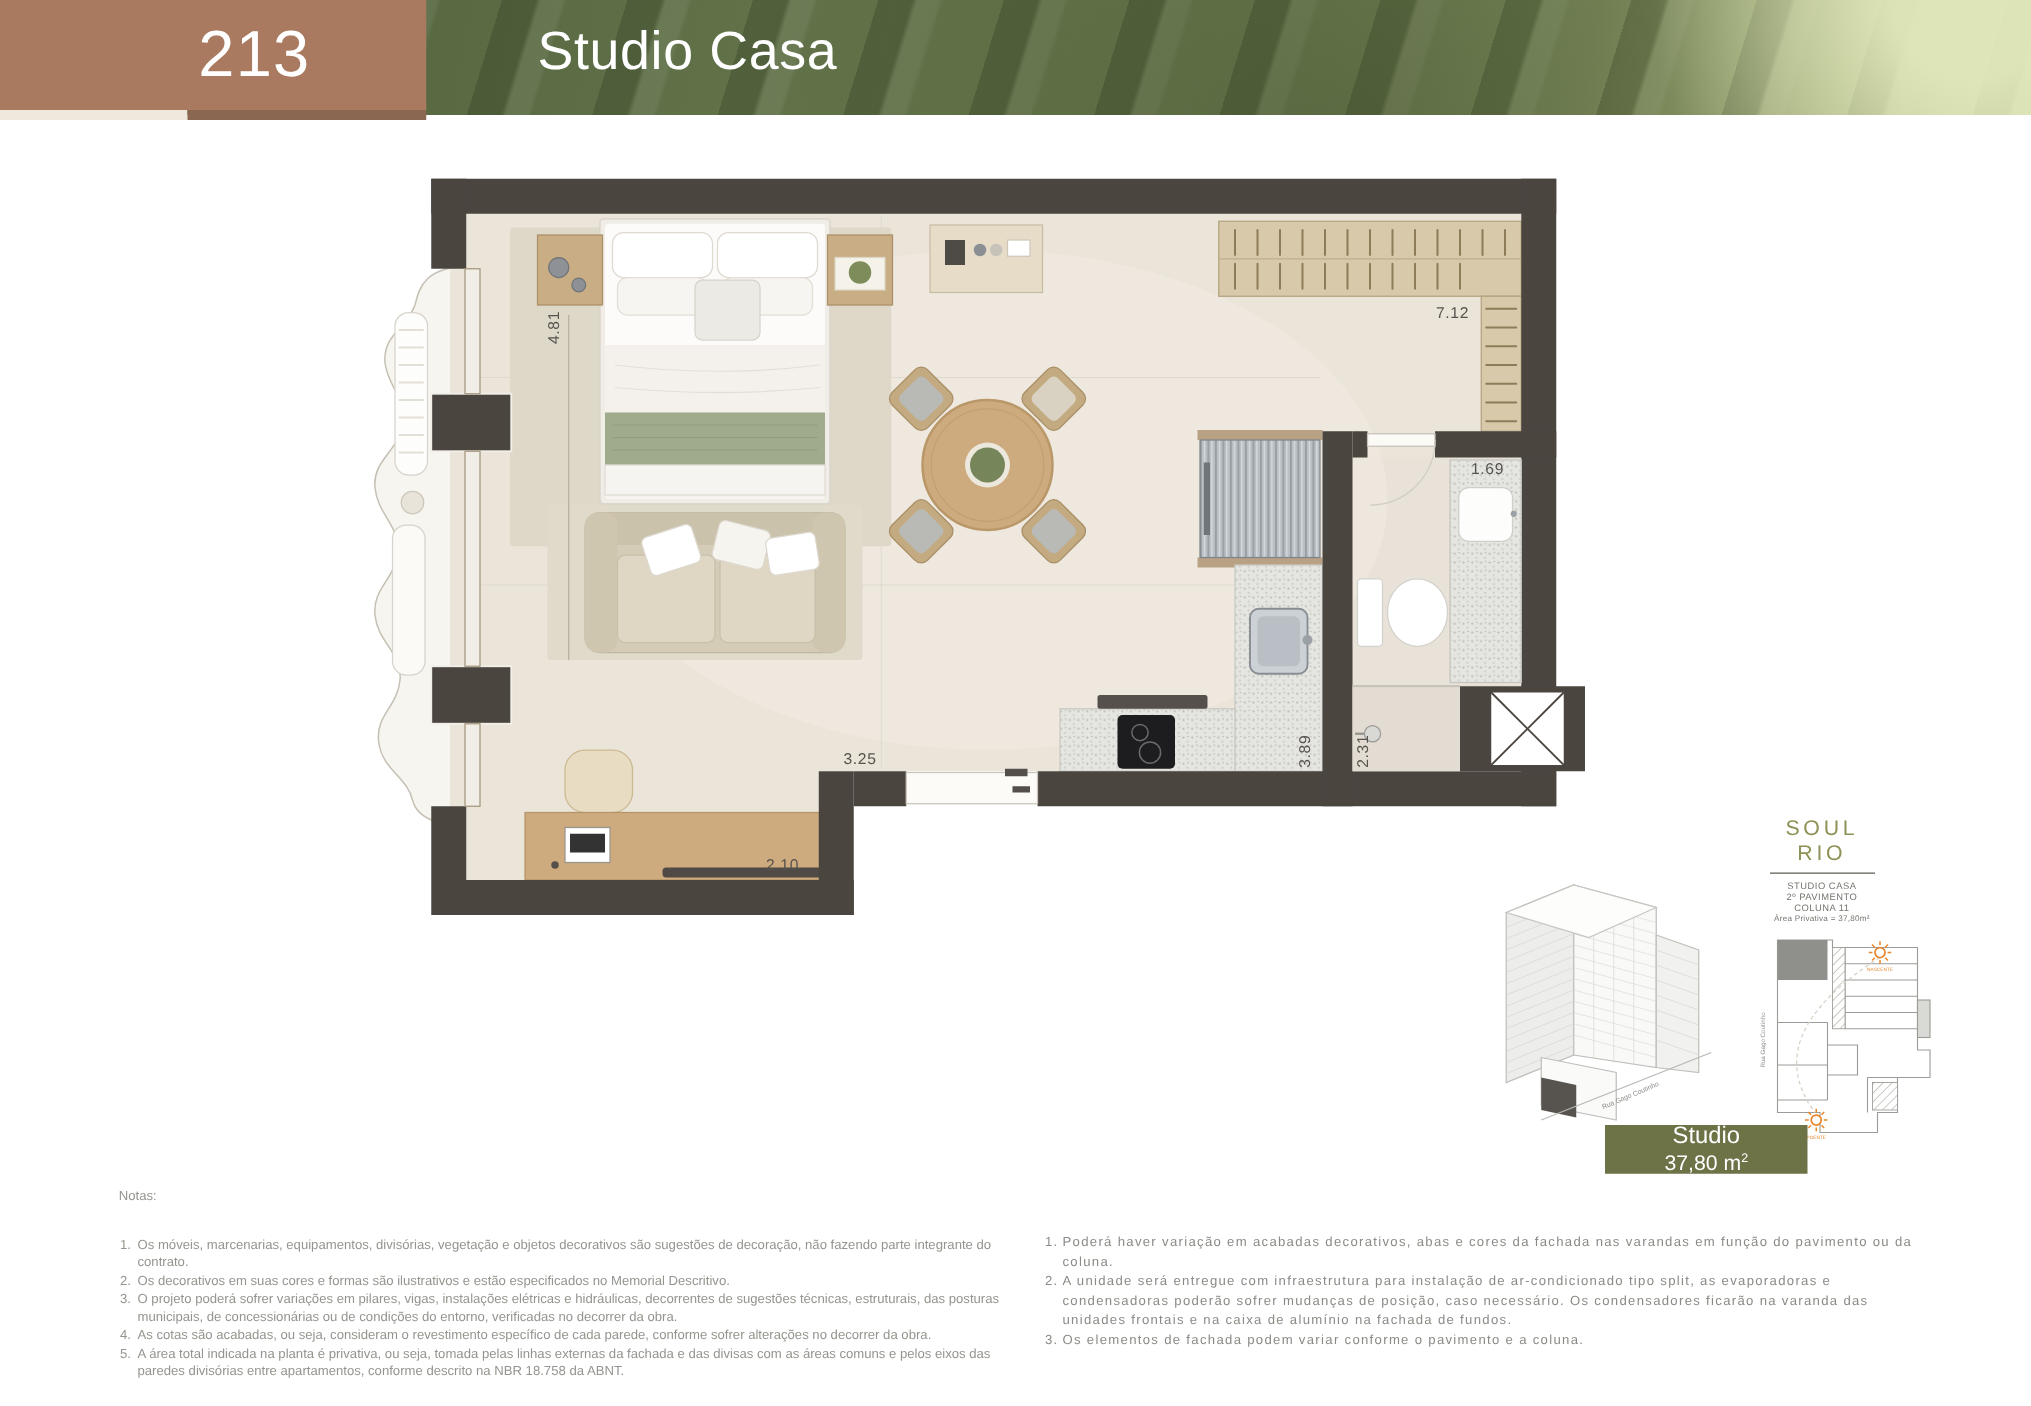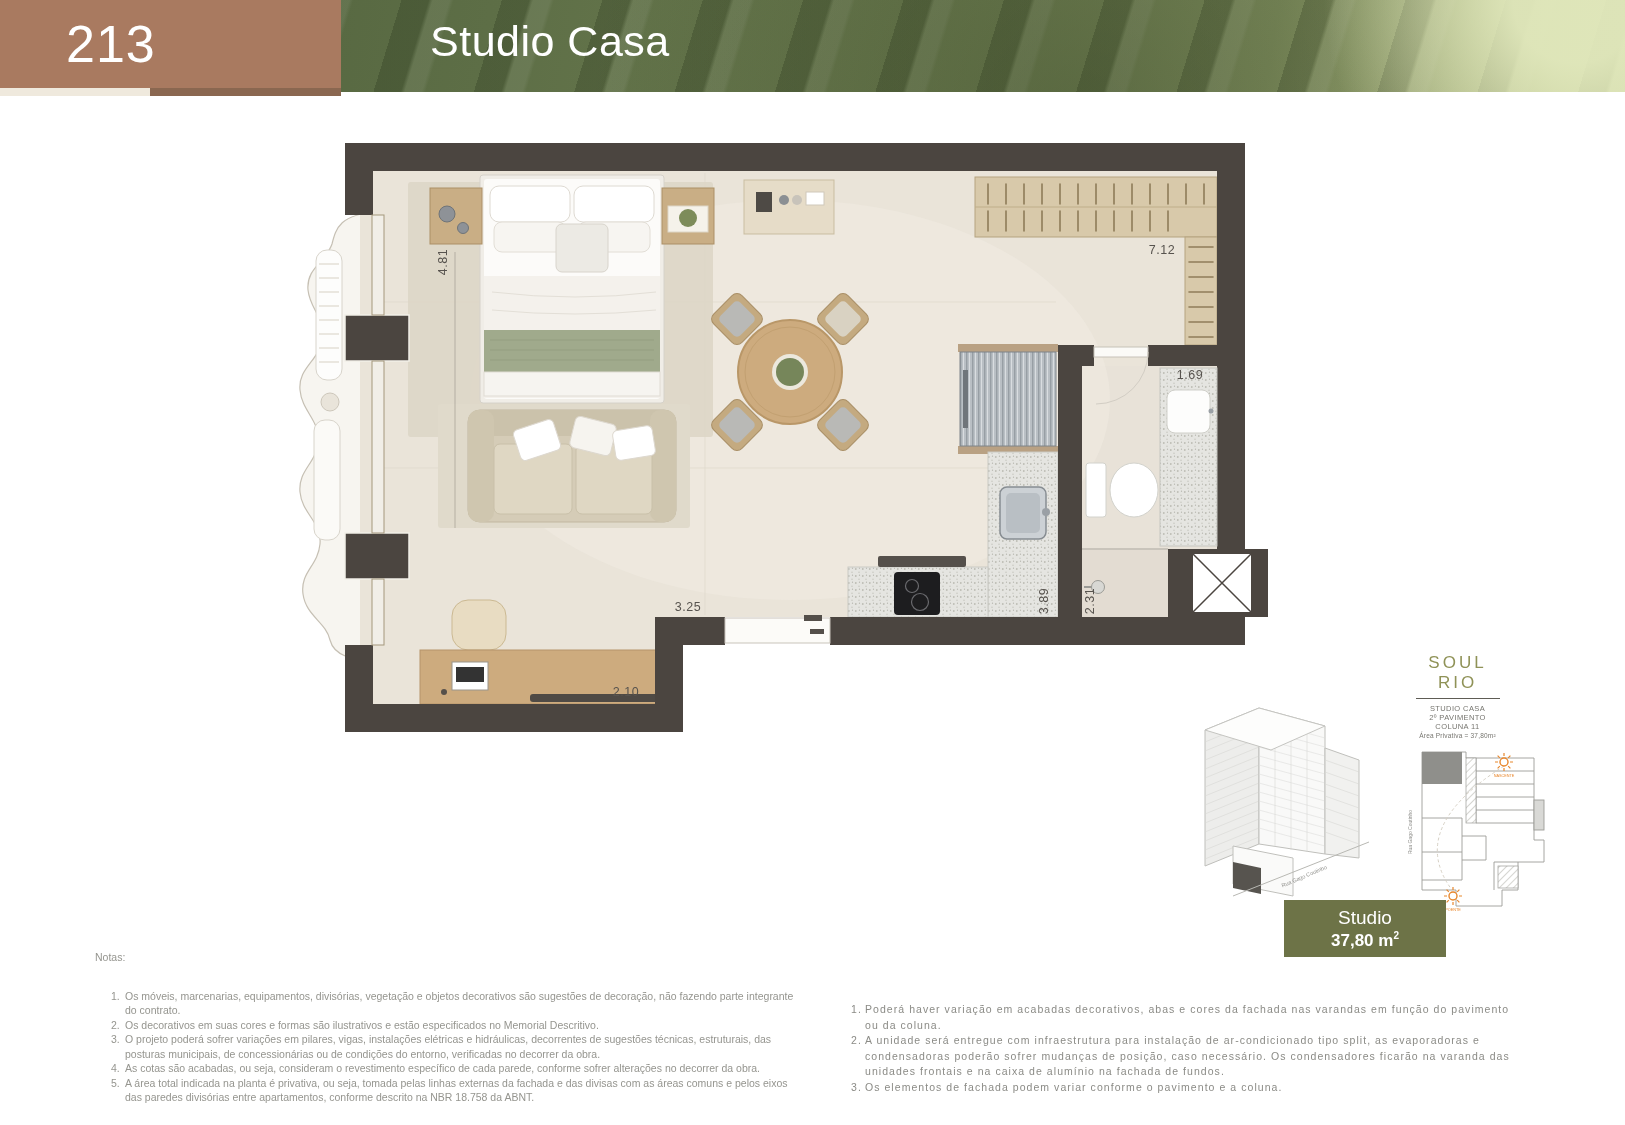--- a/index.html
+++ b/index.html
@@ -8,49 +8,49 @@
   .abs{position:absolute}
 
   
   .leaf-band{left:0;top:0;width:1625px;height:92px;
     background:
       radial-gradient(circle at 97% 0%, rgba(224,231,187,.95) 0 4%, rgba(224,231,187,0) 16%),
       radial-gradient(circle at 66% 130%, rgba(26,40,14,.30), transparent 45%),
       repeating-linear-gradient(107deg, rgba(16,26,8,.20) 0 26px, rgba(255,255,255,.07) 30px 46px, rgba(16,26,8,0) 50px 96px),
       linear-gradient(100deg,#4e5f3a 0%,#5d6e46 30%,#6c7c50 55%,#7f8e5e 78%,#a9b47e 92%,#ccd4a2 100%);}
   .unit-box{left:0;top:0;width:341px;height:88px;background:#a97a60;color:#fff;
-    display:flex;align-items:center;padding-left:66px;box-sizing:border-box;
+    display:flex;align-items:center;justify-content:center;padding-left:66px;box-sizing:border-box;
     font-size:52px;letter-spacing:1px;}
   .strip-light{left:0;top:88px;width:150px;height:8px;background:#efe9dd}
   .strip-dark{left:150px;top:88px;width:191px;height:8px;background:#8a6750}
   .page-title{left:430px;top:17px;color:#ffffff;font-size:43px;letter-spacing:.5px}
 
   
   svg.plan{left:0;top:0;width:1625px;height:1125px}
 
   
   .logo-block{left:1395px;top:653px;width:125px;text-align:center;color:#8f9257}
   .logo-word{font-size:17px;letter-spacing:3px;line-height:20px;font-weight:400}
   .logo-rule{border:0;border-top:1px solid #5e5c55;width:84px;margin:5px auto 5px auto}
   .logo-caption{color:#76756f;font-size:7.5px;line-height:9px;letter-spacing:.4px}
   .logo-caption-small{color:#76756f;font-size:6.5px;line-height:9px;letter-spacing:.2px}
 
   
-  .badge{left:1284px;top:900px;width:162px;height:57px;background:#6d7347;color:#fff;
+  .badge{left:1284px;top:900px;width:162px;height:39px;background:#6d7347;color:#fff;
     display:flex;flex-direction:column;align-items:center;justify-content:center;gap:1px}
   .badge-type{font-size:19px}
-  .badge-area{font-size:17px;font-weight:700}
+  .badge-area{font-size:17px;font-weight:400}
   .badge-area sup{font-size:10px}
 
   
   .notes{color:#95958f;font-size:10.5px;line-height:14.5px}
   .notes-left{left:95px;top:950px;width:715px}
   .notes-right{left:835px;top:986px;width:705px;color:#8b8b86;letter-spacing:1.05px;line-height:15.5px}
   .notes-heading{margin-bottom:24px}
-  .notes ol{margin:16px;padding:0;counter-reset:n;list-style:none}
+  .notes ol{margin:1px;padding:0;counter-reset:n;list-style:none}
   .notes li{counter-increment:n;position:relative;padding-left:14px}
   .notes li::before{content:counter(n)".";position:absolute;left:0}
 </style>
 </head>
 <body>
 
 <div class="abs leaf-band"></div>
 <div class="abs unit-box">
   <span>213</span>
 </div>

